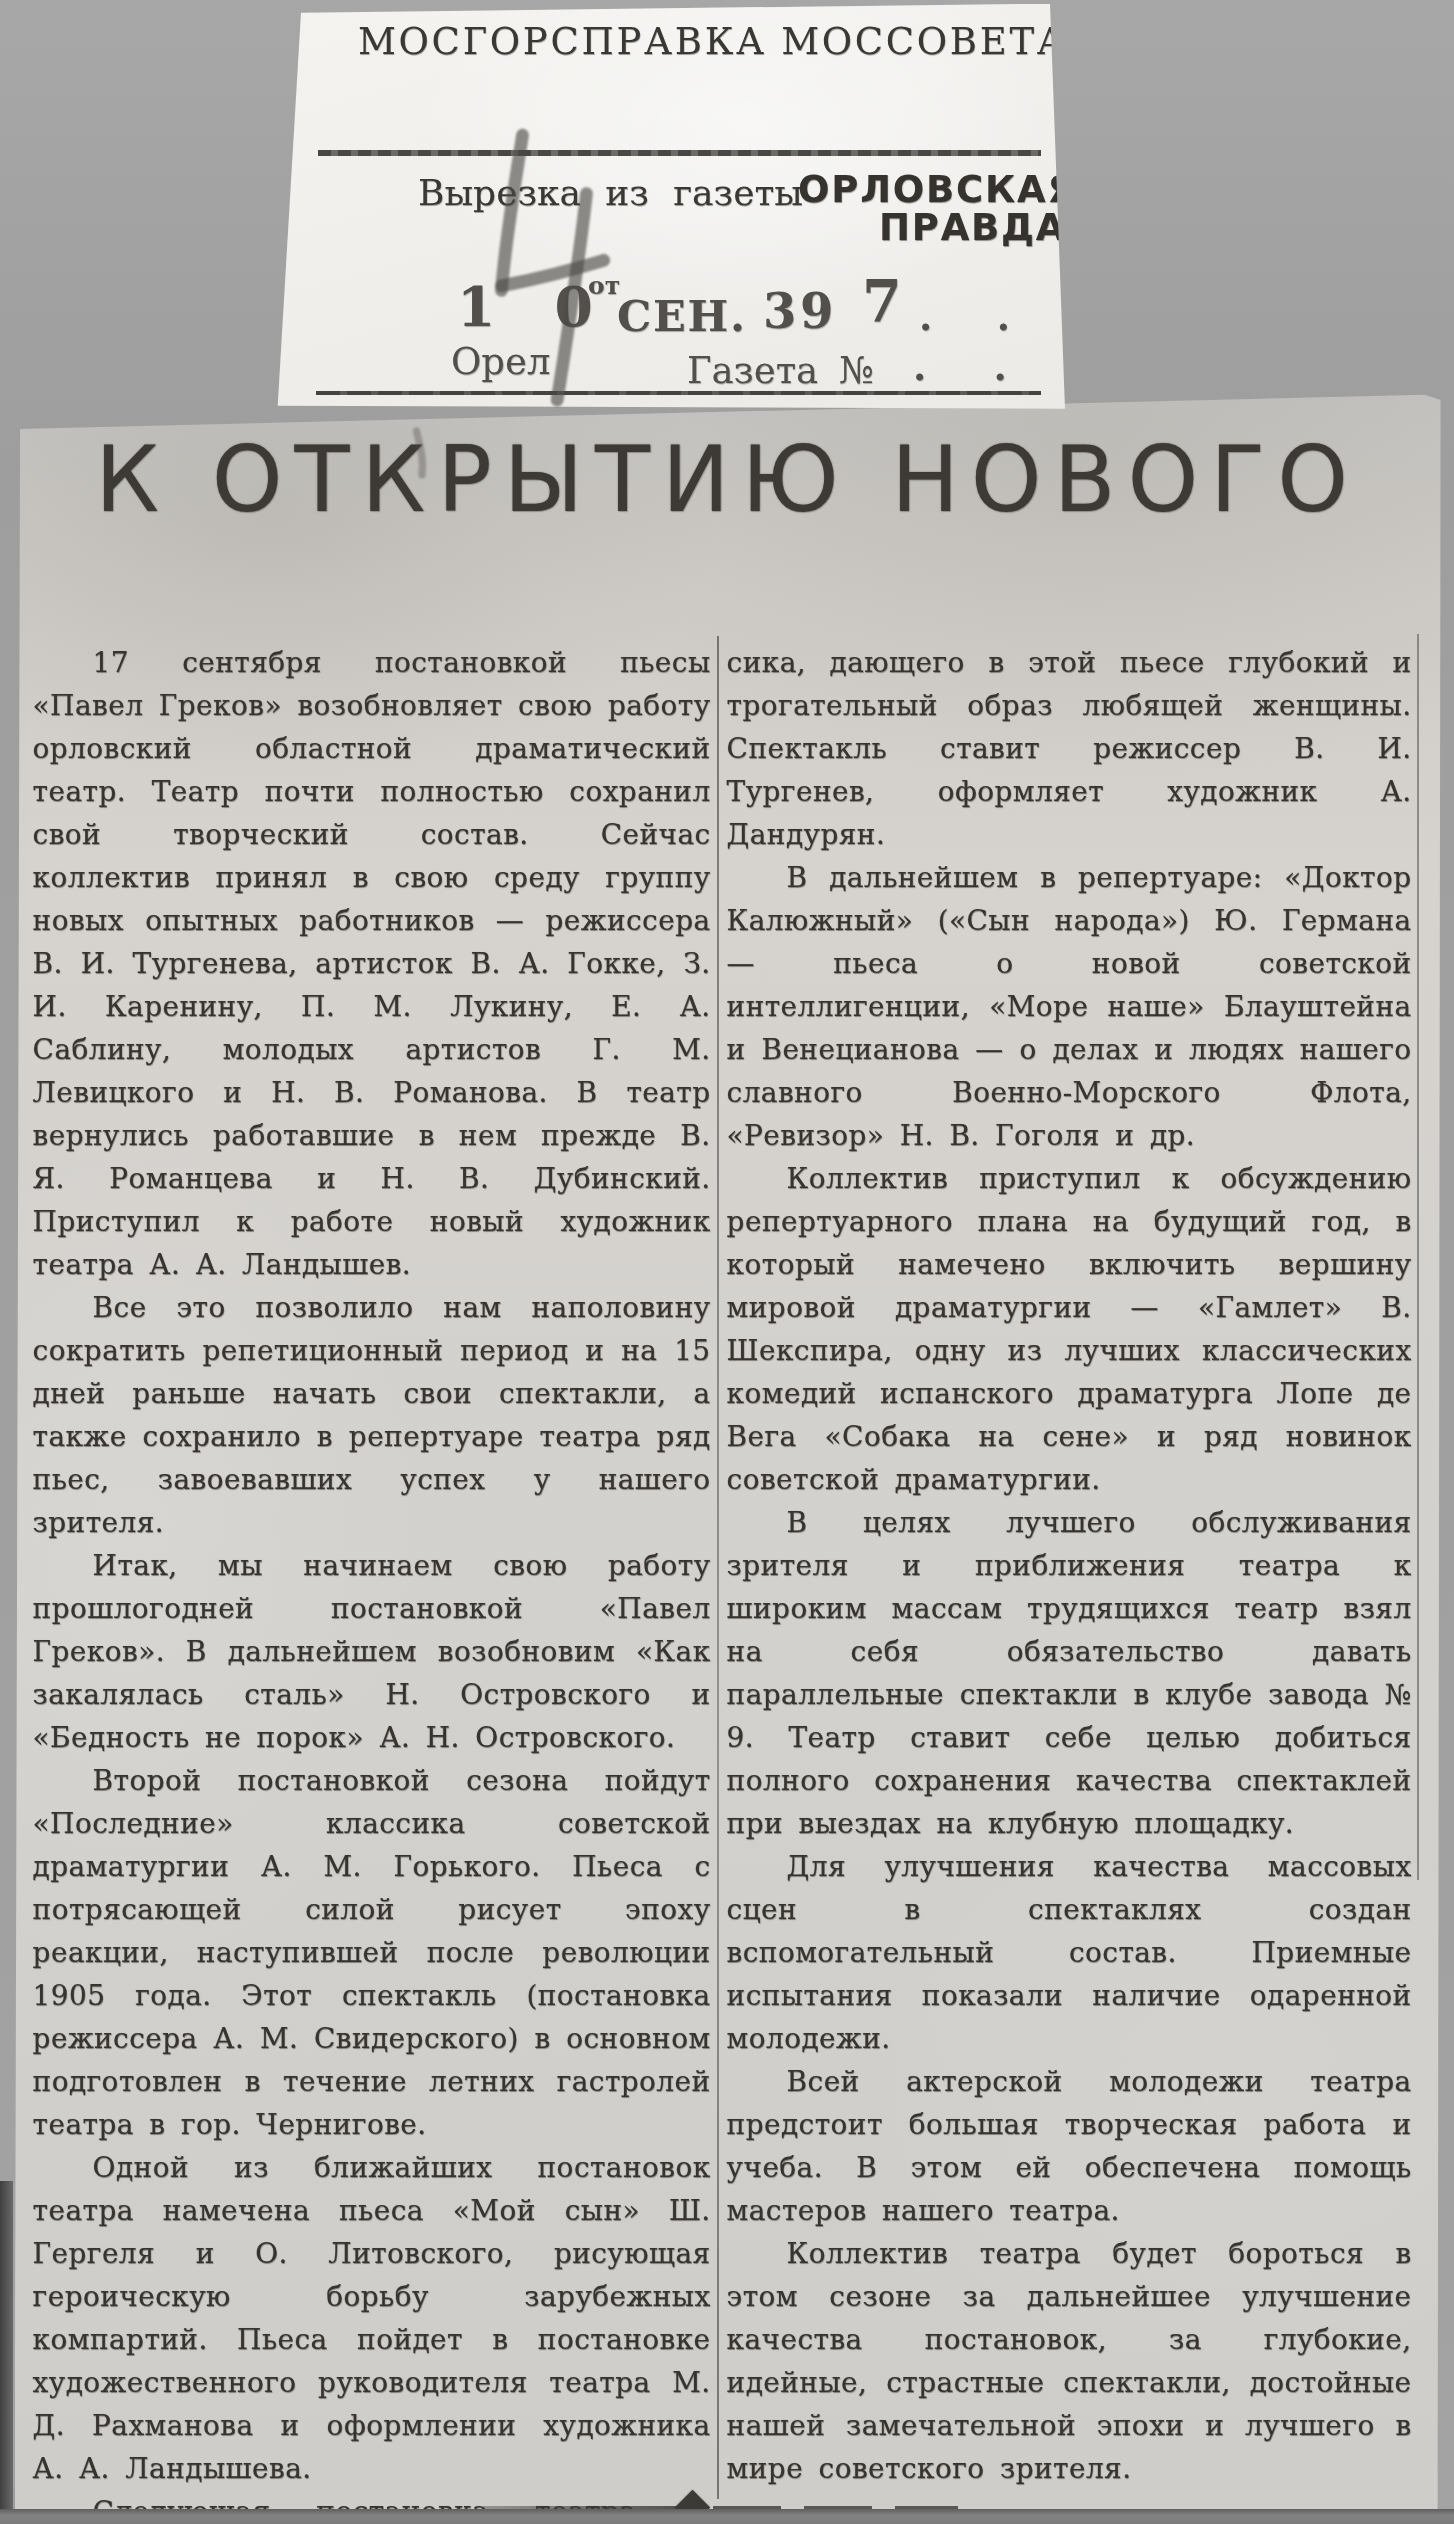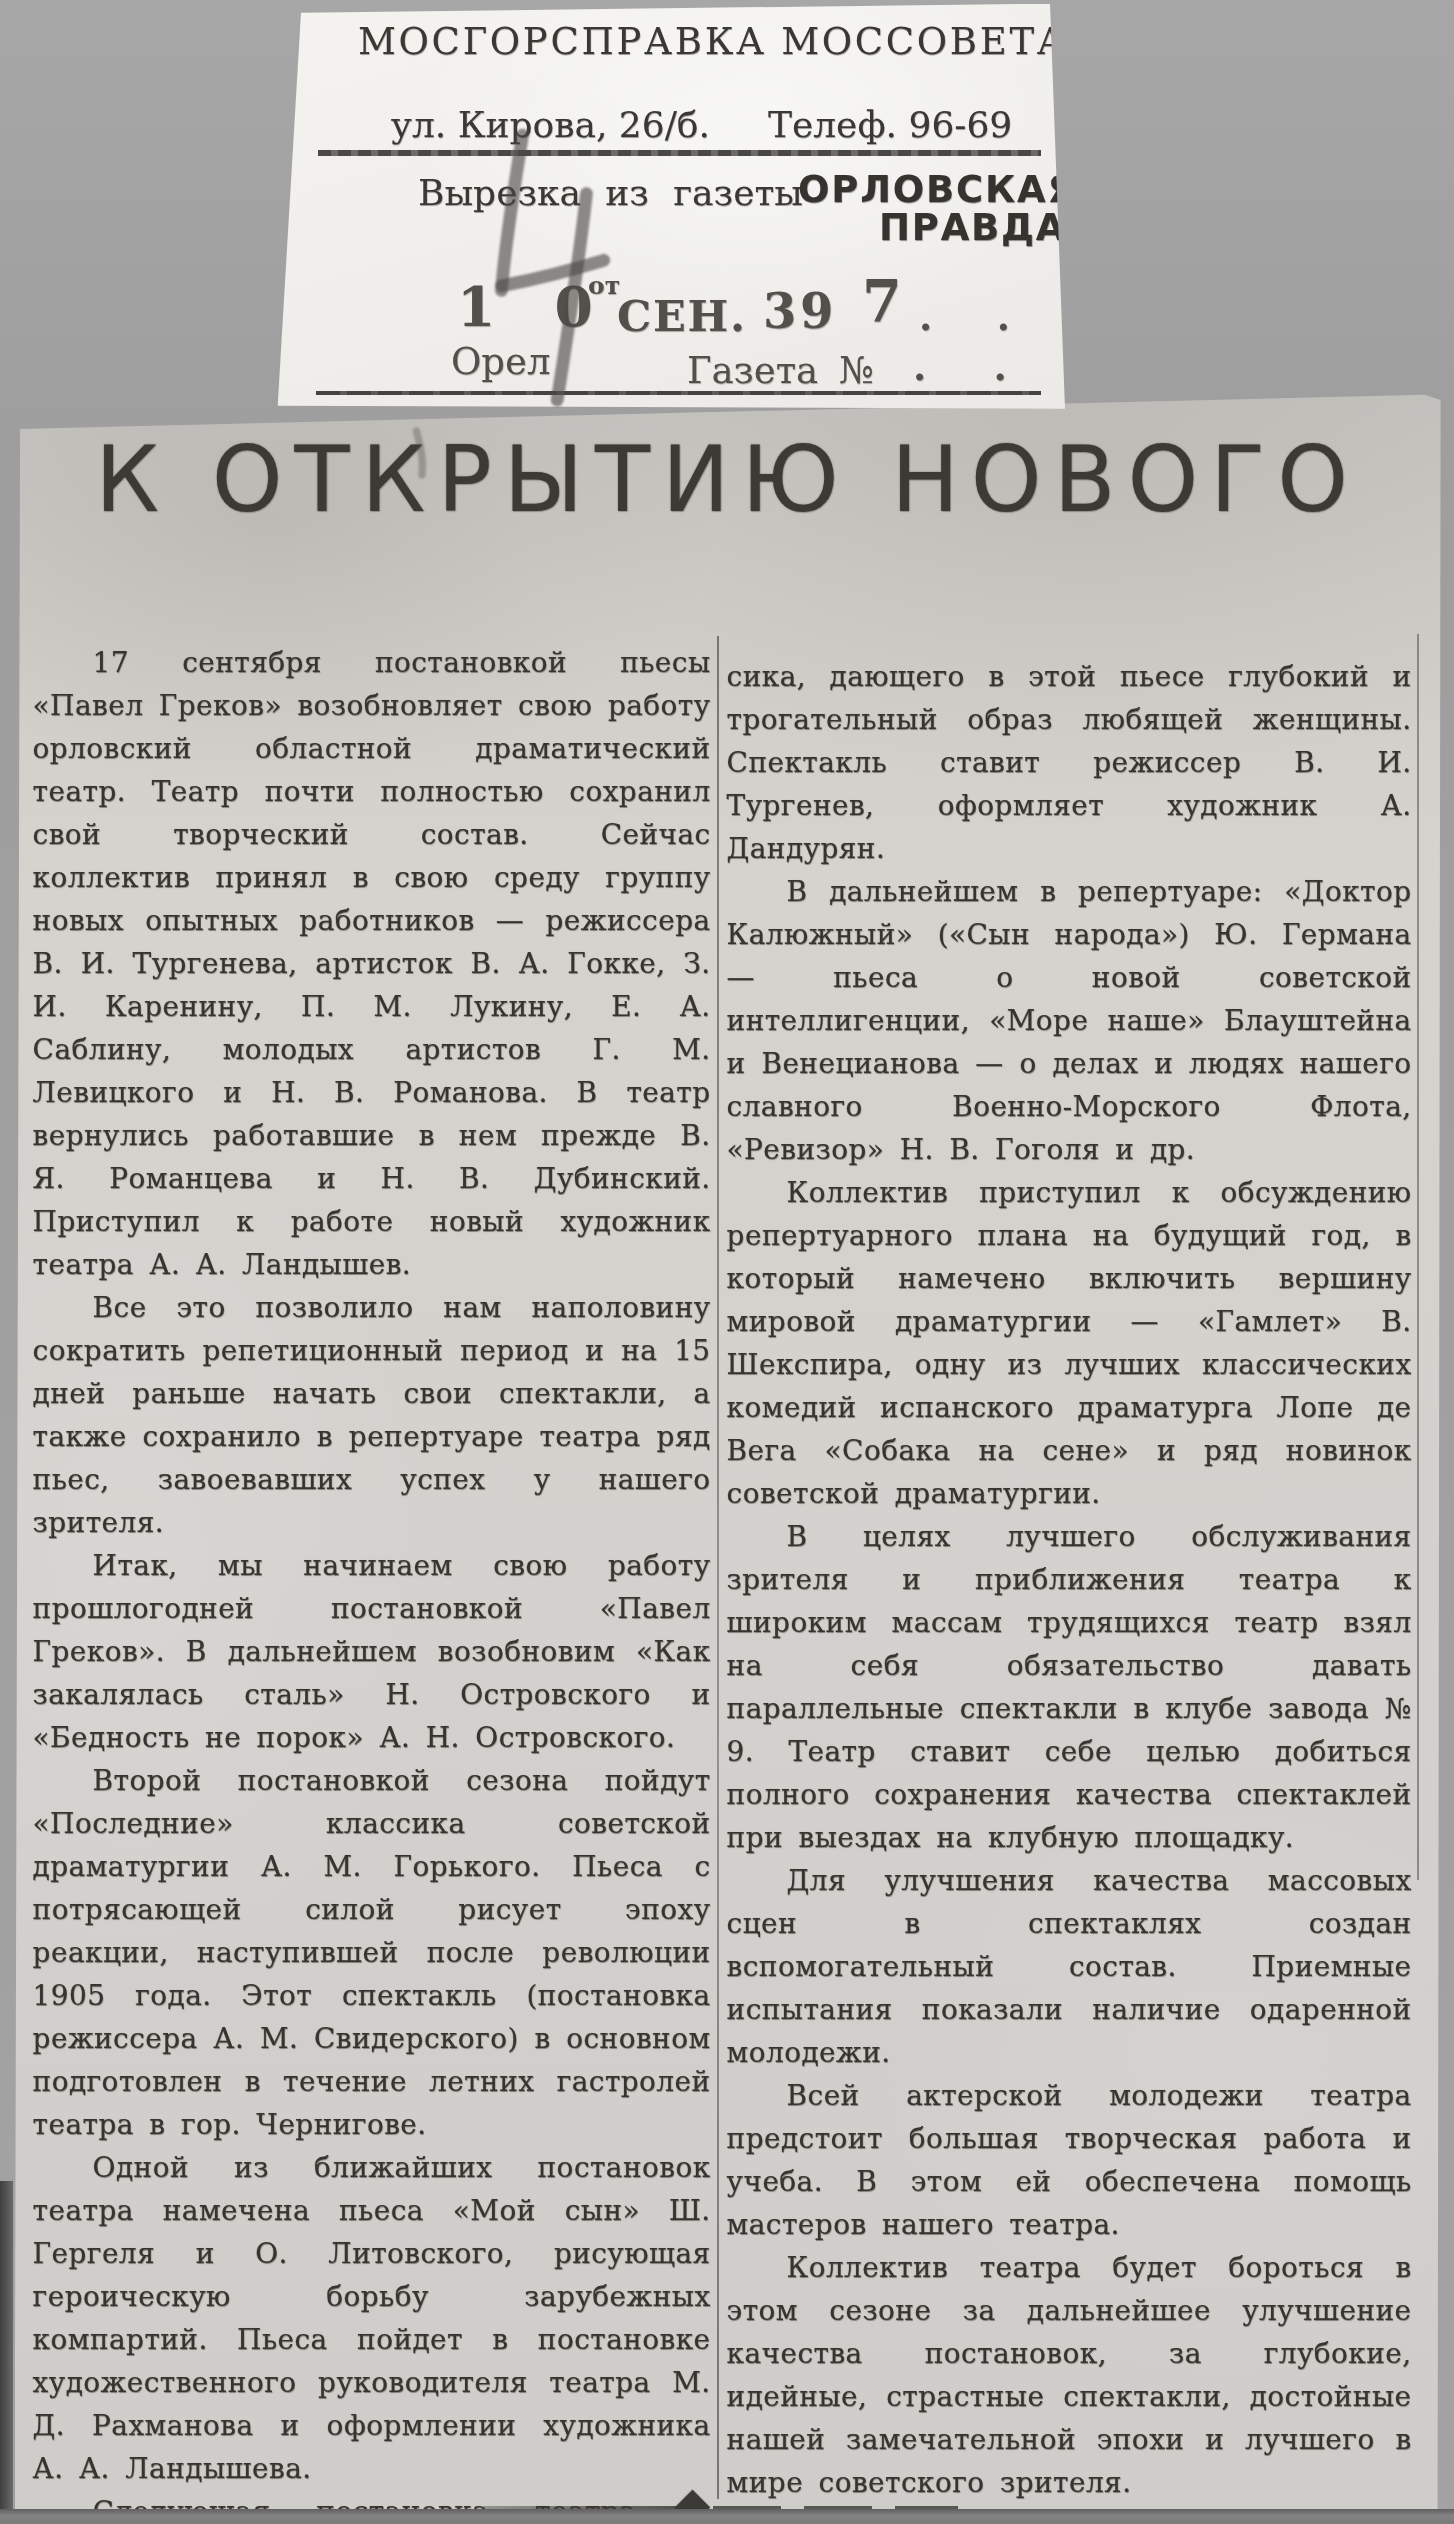--- a/index.html
+++ b/index.html
@@ -31,21 +31,21 @@
   .headline-2{top:142px;}
   .col{
     position:absolute;top:250px;
     font-size:28px;line-height:43px;color:#37342f;
     text-align:justify;letter-spacing:0.4px;word-spacing:0.22em;
     text-shadow:0.5px 0.5px 0.8px rgba(55,52,47,0.50), -0.4px -0.3px 0.7px rgba(55,52,47,0.30);
   }
   .col p{margin:0;text-indent:60px;}
   .col-left{left:18px;width:678px;}
   .col-right{left:712px;width:685px;}
-  .col-right p:first-child{text-indent:0;margin-top:14px;}
+  .col-right p:first-child{text-indent:0;}
   .col-rule{
     position:absolute;left:702px;top:245px;width:2.7px;height:1863px;
     background:linear-gradient(180deg,rgba(45,43,40,0.55),rgba(45,43,40,0.38) 60%,rgba(45,43,40,0.55));
   }
   .edge-rule{
     position:absolute;left:1402px;top:243px;width:2.7px;height:1246px;
     background:rgba(42,40,38,0.42);filter:blur(0.4px);
   }
   .signature{
     margin-top:16.4px;padding-left:66px;text-align:left;text-indent:0;
@@ -137,23 +137,20 @@
 
   <div class="ornament">
     <div class="orn-line-l"></div>
     <div class="orn-diamond"></div>
     <div class="orn-line-r"></div>
   </div>
 </div>
 
 <div class="slip">
   <div class="slip-line slip-org">МОСГОРСПРАВКА МОССОВЕТА</div>
-  <div class="slip-line slip-addr">
-    <span>ул. Кирова, 26/б.</span><span class="gap"></span><span>Телеф. 96-69</span>
-  </div>
   <div class="slip-rule1"></div>
   <div class="slip-cliplabel">Вырезка из газеты</div>
   <div class="slip-news1">ОРЛОВСКАЯ</div>
   <div class="slip-news2">ПРАВДА</div>
 
   <div class="stamp">
     <span class="st-day">1 0</span>
     <span class="st-ot">от</span>
     <span class="st-month">СЕН.</span>
     <span class="st-year">39</span>

